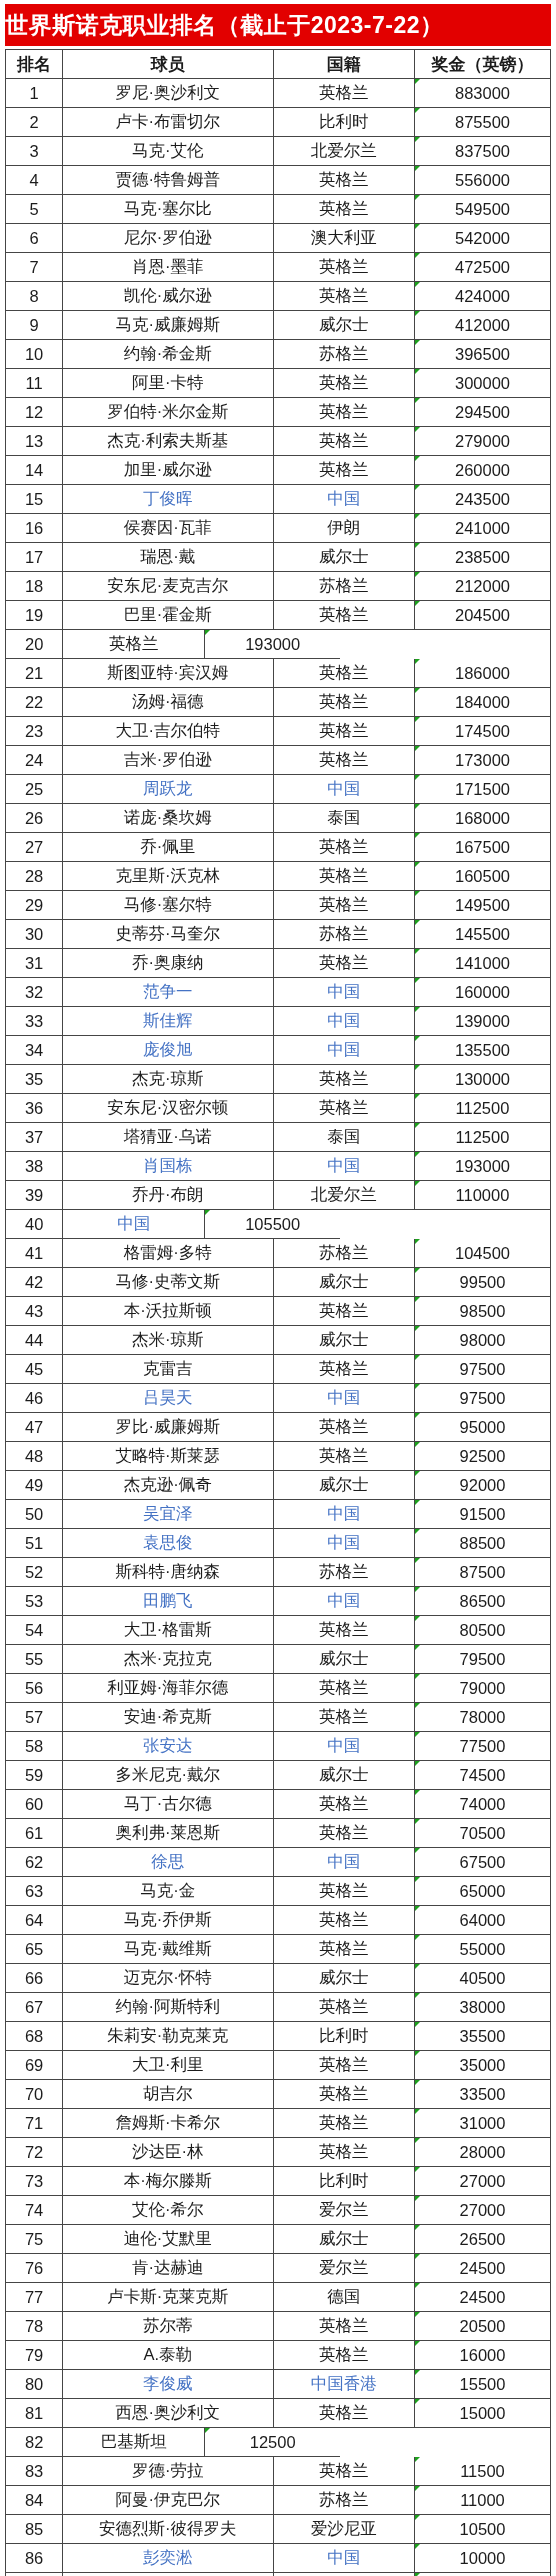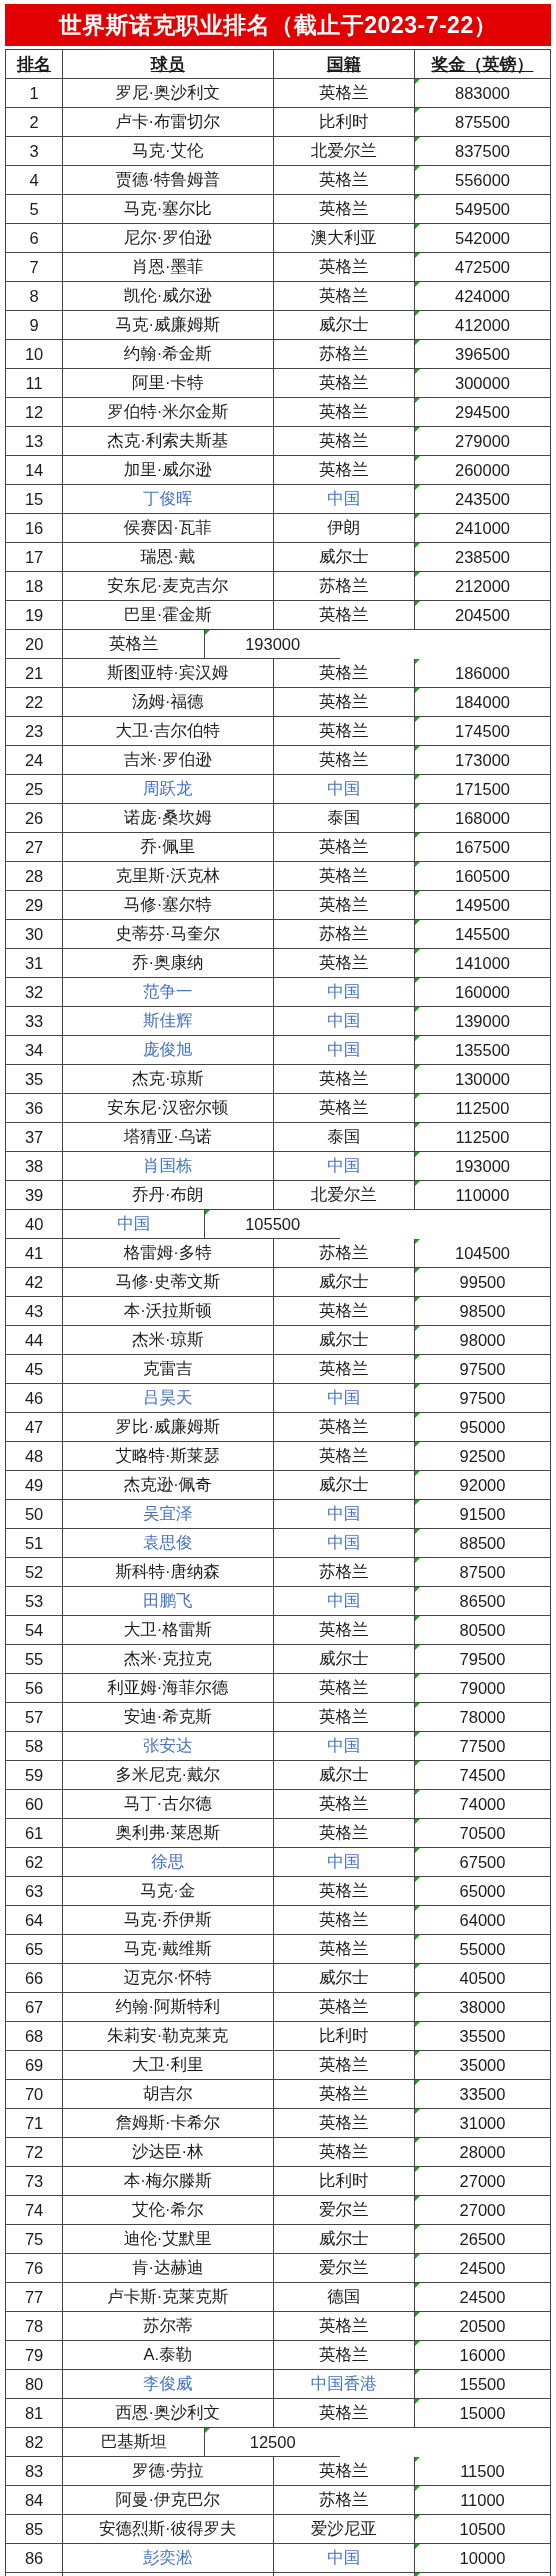--- a/index.html
+++ b/index.html
@@ -15,21 +15,21 @@
     width:556px;
     background:#ffffff;
     color:var(--text);
     font-family:"Liberation Sans","DejaVu Sans",sans-serif;
   }
   .page{width:556px;}
   .banner{
     margin:4.1px 5.2px 3.1px 5.2px;
     height:42px;
     background:var(--banner-bg);
-    display:flex;align-items:center;justify-content:center;
+    display:flex;align-items:center;
   }
   .banner .title{
     color:var(--banner-text);
     font-size:23px;
     font-weight:700;
     letter-spacing:0.5px;
     white-space:nowrap;
   }
   .table{
     margin:0 5.2px;
@@ -38,21 +38,21 @@
   }
   .thead,.tr{display:flex;}
   .th,.td{
     box-sizing:border-box;
     border-right:1px solid var(--grid);
     border-bottom:1px solid var(--grid);
     display:flex;align-items:center;justify-content:center;
     overflow:hidden;
     white-space:nowrap;
   }
-  .th{height:29px;font-size:17px;font-weight:700;text-decoration:underline;}
+  .th{height:29px;font-size:17px;font-weight:700;}
   .td{height:29px;font-size:16.5px;}
   .c-rank{width:57px;}
   .c-player{width:211px;}
   .c-nation{width:142px;}
   .c-prize{width:135px;position:relative;border-right:none;}
   .cn .c-player,.cn .c-nation{color:var(--china-blue);}
   .tri{
     position:absolute;top:0;left:0;
     width:0;height:0;
     border-top:5.2px solid var(--flag-green);

